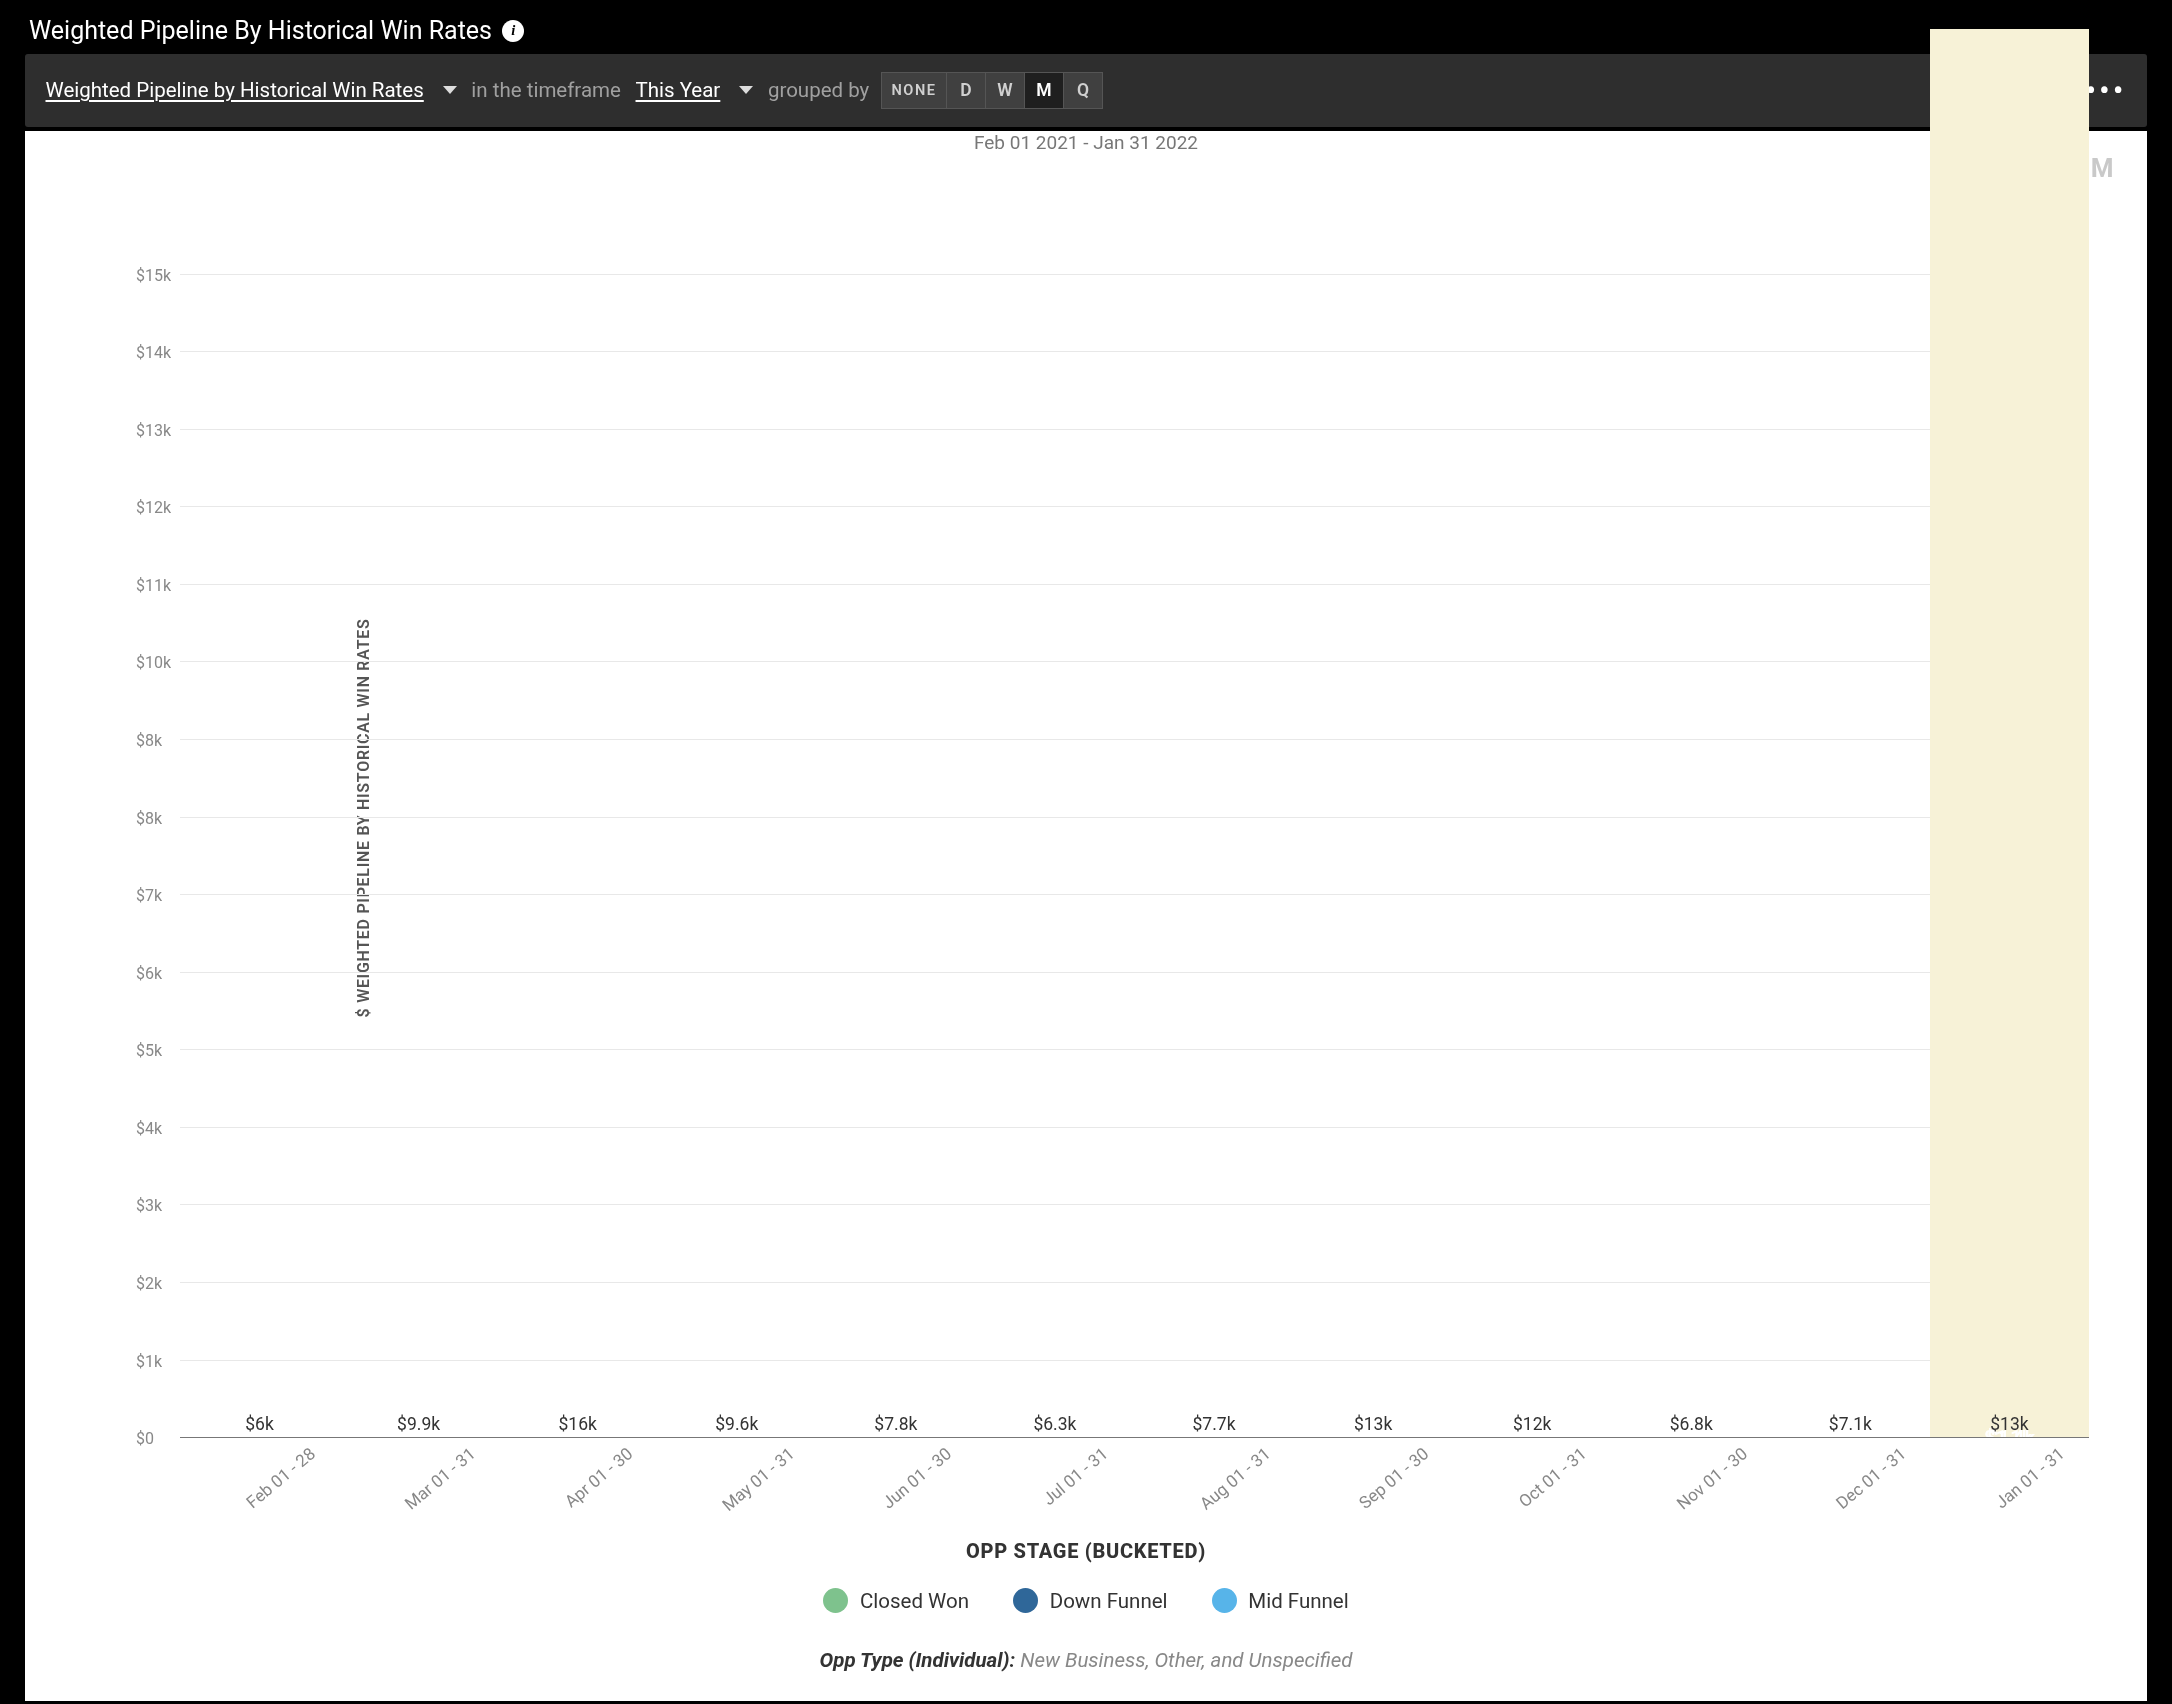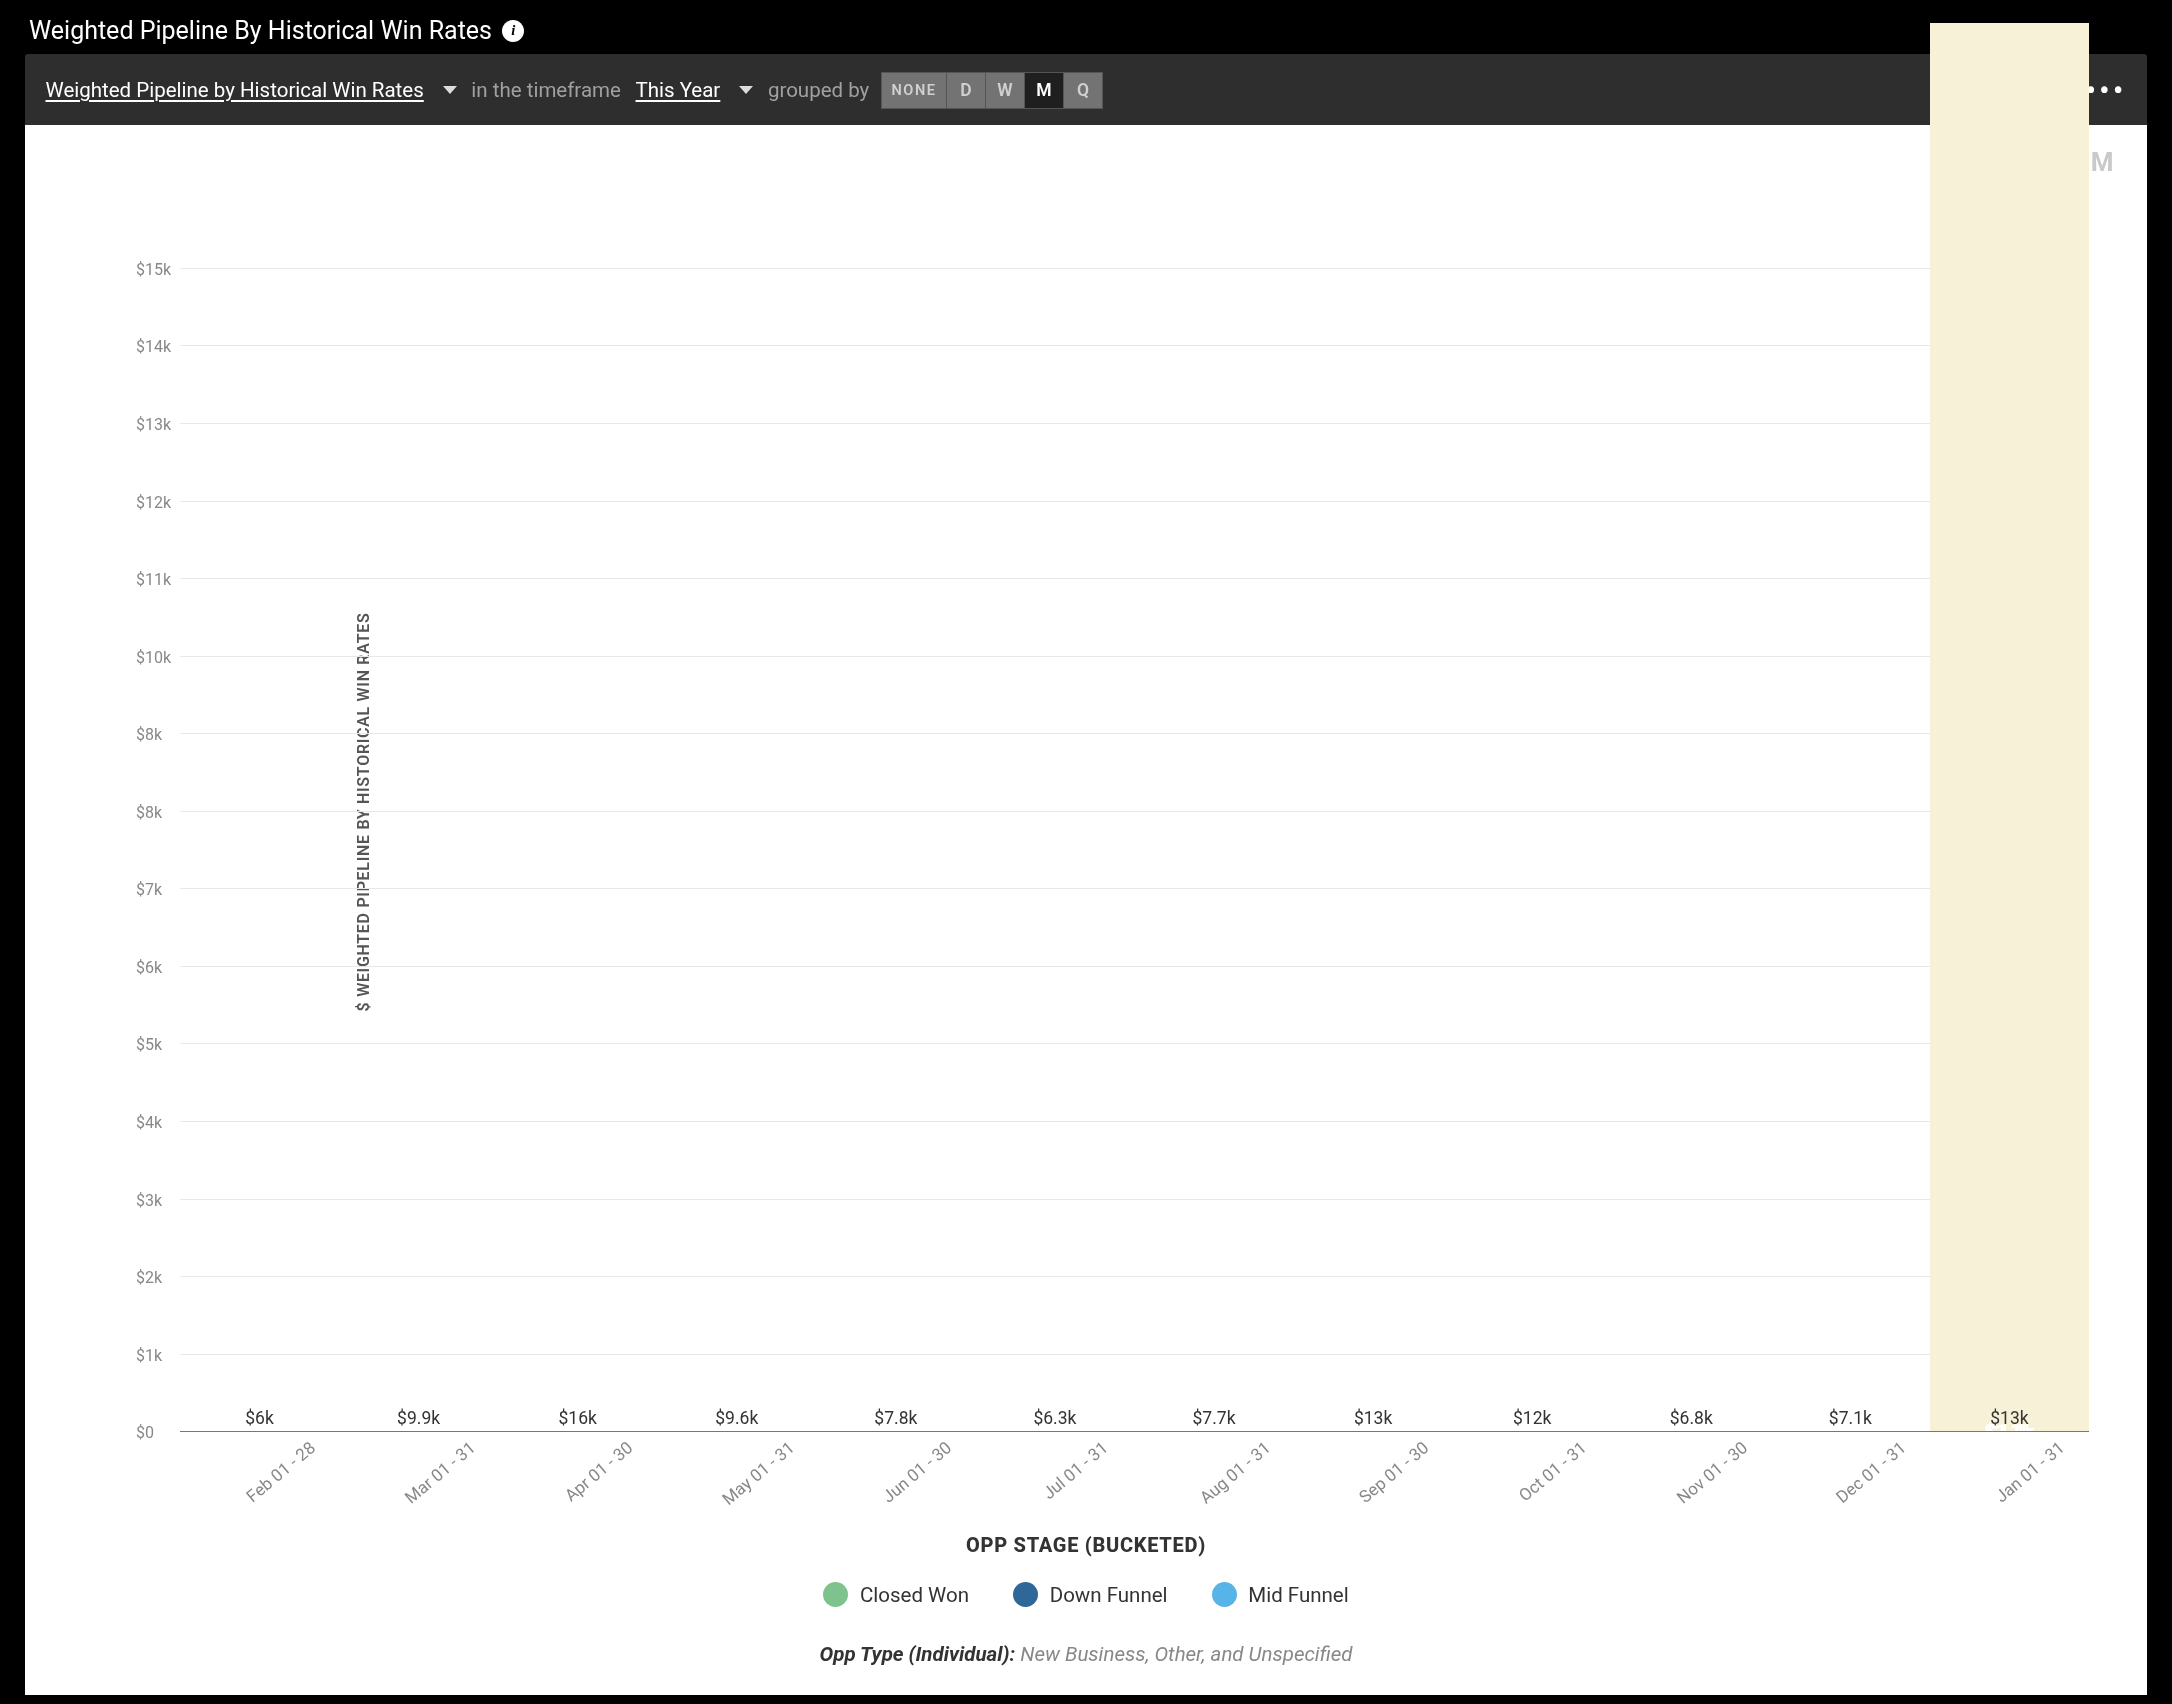--- a/index.html
+++ b/index.html
@@ -34,21 +34,21 @@
     display: flex;
     align-items: center;
     gap: 14.6px;
     font-size: 20.5px;
   }
   .filters .link { color: #fff; text-decoration: underline; text-underline-offset: 2.9px; }
   .filters .muted { color: #a0a0a0; }
   .caret { display:inline-block; width:0; height:0; border-left:7.3px solid transparent; border-right:7.3px solid transparent; border-top:8.8px solid #ddd; margin-left:4.4px; vertical-align: middle; }
   .group-btns { display: flex; gap: 0; margin-left: -2.9px; }
   .group-btns .btn {
-    background: #737373; color: #d0d0d0; border: 0.7px solid #555;
+    background: #404040; color: #d0d0d0; border: 0.7px solid #555;
     width: 39px; height: 37px; font-size: 17.5px; font-weight: 600;
     display:flex; align-items:center; justify-content:center;
   }
   .group-btns .btn + .btn { border-left: none; }
   .group-btns .btn.none { width: 66px; font-size: 14.6px; letter-spacing: 1.5px; }
   .group-btns .btn.active { background: #1f1f1f; color: #fff; }
   .spacer { flex: 1; }
   .dots { font-size: 32px; letter-spacing: 2.9px; color: #fff; }
   
   .panel-wrap { padding: 0 25px; margin-top: -1.5px; }
@@ -127,20 +127,21 @@
       <span class="btn active">M</span>
       <span class="btn">Q</span>
     </span>
     <span class="spacer"></span>
     <span class="dots">•••</span>
   </div>
 </div>
 
 <div class="panel-wrap">
   <div class="panel">
+    <div class="chart-subtitle">Feb 01 2021 - Jan 31 2022</div>
     <div class="brand">
       <span>ATRI</span>
       <span class="bars">
           <span class="b" style="height:10.2px"></span>
           <span class="b" style="height:16px"></span>
           <span class="b" style="height:22px"></span>
         </span>
       <span>UM</span>
     </div>
 

